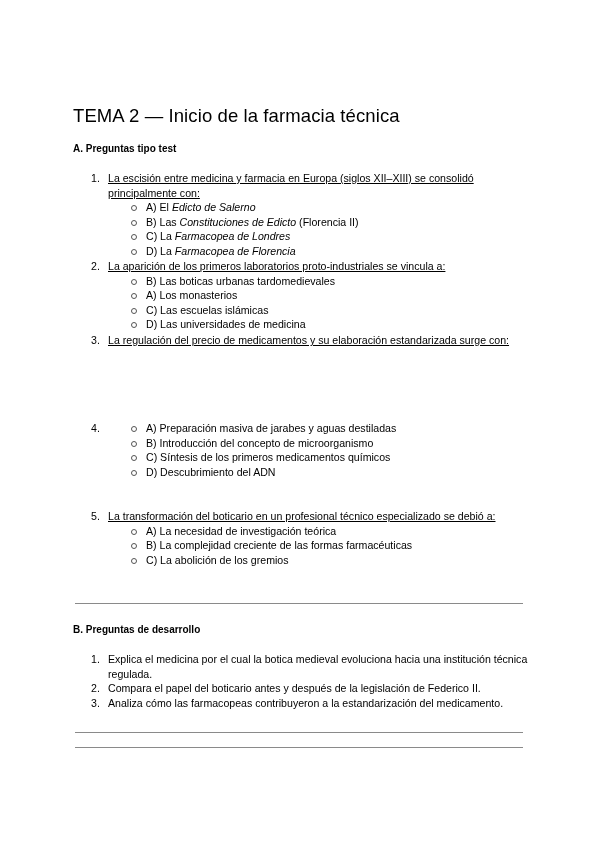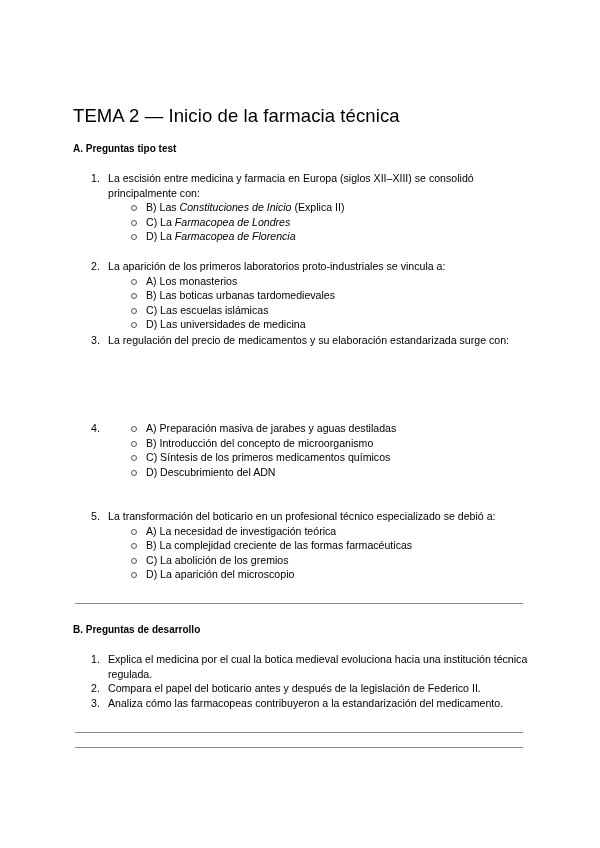--- a/index.html
+++ b/index.html
@@ -14,21 +14,21 @@
     }
     .section-title {
       position: absolute; left: 73px;
       font-size: 10px; font-weight: bold; margin: 0;
     }
     .q {
       position: absolute; left: 91px; width: 440px;
       font-size: 10.6px; line-height: 14.6px;
     }
     .q .num { position: absolute; left: 0; top: 0; }
-    .q .text { display: block; margin-left: 17px; }
+    .q .text { display: block; margin-left: 17px; text-decoration: underline; }
     .opts { margin: 0; padding: 0; list-style: none; }
     .opt { position: relative; padding-left: 18px; margin-left: 37px; font-size: 10.6px; line-height: 14.6px; }
     .opt .bullet {
       position: absolute; left: 3px; top: 5px; width: 4px; height: 4px;
       border: 1px solid #555; border-radius: 50%;
     }
     .opt i { font-style: italic; }
     .rule { position: absolute; left: 75px; width: 448px; height: 0; border-top: 1px solid #8a8a8a; }
     .dev { position: absolute; left: 91px; width: 440px; font-size: 10.6px; line-height: 14.6px; }
     .dev .num { position: absolute; left: 0; top: 0; }
@@ -40,32 +40,33 @@
 <div class="page">
 
   <h1 class="title">TEMA 2 — Inicio de la farmacia técnica</h1>
 
   <h2 class="section-title" style="top:127px;">A. Preguntas tipo test</h2>
 
   <div class="q" style="top:155px;">
     <span class="num">1.</span>
     <span class="text">La escisión entre medicina y farmacia en Europa (siglos XII–XIII) se consolidó principalmente con:</span>
     <ul class="opts">
-      <li class="opt"><span class="bullet"></span><span>B) Las </span><i>Constituciones de Inicio</i><span> (Explica II)</span></li>
+      <li class="opt"><span class="bullet"></span><span>A) El </span><i>Edicto de Salerno</i><span></span></li>
+      <li class="opt"><span class="bullet"></span><span>B) Las </span><i>Constituciones de Edicto</i><span> (Florencia II)</span></li>
       <li class="opt"><span class="bullet"></span><span>C) La </span><i>Farmacopea de Londres</i><span></span></li>
       <li class="opt"><span class="bullet"></span><span>D) La </span><i>Farmacopea de Florencia</i><span></span></li>
     </ul>
   </div>
 
   <div class="q" style="top:243px;">
     <span class="num">2.</span>
     <span class="text">La aparición de los primeros laboratorios proto-industriales se vincula a:</span>
     <ul class="opts">
+      <li class="opt"><span class="bullet"></span><span>B) Las boticas urbanas tardomedievales</span></li>
       <li class="opt"><span class="bullet"></span><span>A) Los monasterios</span></li>
-      <li class="opt"><span class="bullet"></span><span>B) Las boticas urbanas tardomedievales</span></li>
       <li class="opt"><span class="bullet"></span><span>C) Las escuelas islámicas</span></li>
       <li class="opt"><span class="bullet"></span><span>D) Las universidades de medicina</span></li>
     </ul>
   </div>
 
   <div class="q" style="top:317px;">
     <span class="num">3.</span>
     <span class="text">La regulación del precio de medicamentos y su elaboración estandarizada surge con:</span>
   </div>
 
@@ -79,21 +80,20 @@
     </ul>
   </div>
 
   <div class="q" style="top:493px;">
     <span class="num">5.</span>
     <span class="text">La transformación del boticario en un profesional técnico especializado se debió a:</span>
     <ul class="opts">
       <li class="opt"><span class="bullet"></span><span>A) La necesidad de investigación teórica</span></li>
       <li class="opt"><span class="bullet"></span><span>B) La complejidad creciente de las formas farmacéuticas</span></li>
       <li class="opt"><span class="bullet"></span><span>C) La abolición de los gremios</span></li>
-      <li class="opt"><span class="bullet"></span><span>D) La aparición del microscopio</span></li>
     </ul>
   </div>
 
   <div class="rule" style="top:587px;"></div>
 
   <h2 class="section-title" style="top:608px;">B. Preguntas de desarrollo</h2>
 
   <div class="dev" style="top:636px;">
     <span class="num">1.</span>
     <span class="text">Explica el medicina por el cual la botica medieval evoluciona hacia una institución técnica regulada.</span>

